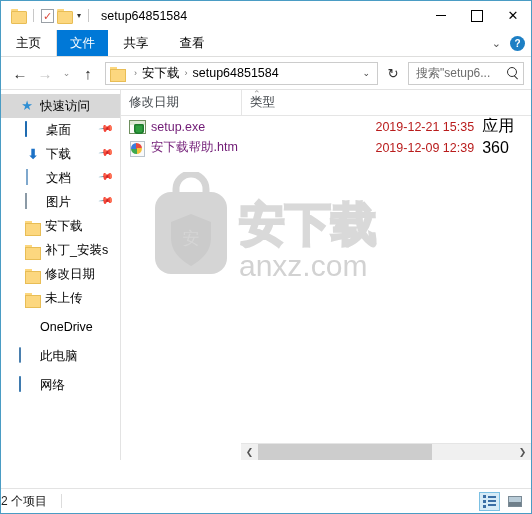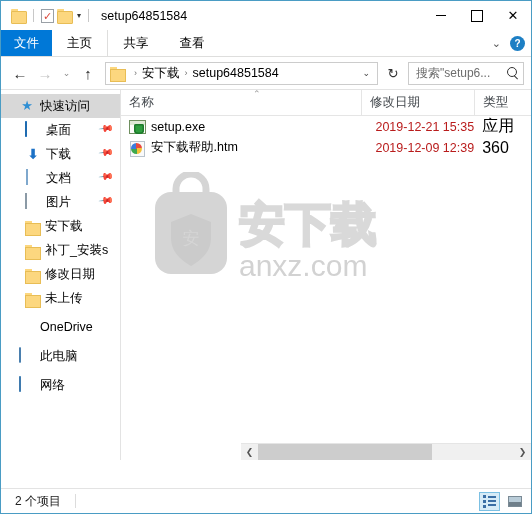--- a/index.html
+++ b/index.html
@@ -279,21 +279,21 @@
   #sort-caret {
     position: absolute; left: 132px; top: 0px;
     font-size: 9px; color: #9a9a9a; line-height: 9px;
   }
   .file-row {
     height: 21px; display: flex; align-items: center;
     position: relative;
   }
   .file-name {
     width: 255px; display: flex; align-items: center; padding-left: 8px;
-    font-size: 12.5px; color: #000000; white-space: nowrap;
+    font-size: 12.5px; color: #701a75; white-space: nowrap;
   }
   .file-date {
     width: 120px; font-size: 12.5px; color: #b91c1c; padding-left: 8px; white-space: nowrap; text-align: right;
   }
   .file-type {
     width: 60px; font-size: 16px; color: #000; padding-left: 8px;
     white-space: nowrap; overflow: hidden;
   }
   .fico { width: 16px; height: 16px; margin-right: 6px; flex: none; position: relative; }
   
@@ -352,21 +352,21 @@
 
   
   #statusbar {
     position: absolute; left: 0; right: 0; bottom: 0;
     height: 25px;
     background: #fff;
     border-top: 1px solid #e3e3e3;
     display: flex; align-items: center;
   }
   #item-count {
-    font-size: 12px; color: #222; padding-left: 14px; white-space: nowrap;
+    font-size: 12px; color: #222; white-space: nowrap;
   }
   .status-sep {
     width: 1px; height: 14px; background: #dcdcdc; margin-left: 14px;
   }
   .view-btns {
     margin-left: auto; display: flex; align-items: center; padding-right: 6px; gap: 4px;
   }
   .view-btn {
     width: 21px; height: 19px;
     display: flex; align-items: center; justify-content: center;
@@ -402,22 +402,22 @@
     </div>
     <span id="window-title">setup64851584</span>
     <div class="wincontrols">
       <span class="wc-btn wc-min"></span>
       <span class="wc-btn wc-max"></span>
       <span class="wc-btn">✕</span>
     </div>
   </div>
 
   <div id="ribbon">
+    <span class="tab active-sep">主页</span>
     <span class="tab file">文件</span>
-    <span class="tab active-sep">主页</span>
     <span class="tab">共享</span>
     <span class="tab">查看</span>
     <span class="ribbon-right">
       <span class="chev-down">⌄</span>
       <span class="help-ico">?</span>
     </span>
   </div>
 
   <div id="addressbar">
     <span class="nav-btn">←</span>
@@ -496,21 +496,20 @@
       <div class="nav-gap"></div>
       <div class="nav-item">
         <span class="nav-ico"><span class="ico-net"></span></span>
         <span class="nav-label">网络</span>
       </div>
     </div>
 
     <div id="content">
 
       <div id="col-header">
-        <span class="col col-name">名称</span>
         <span class="col col-date">修改日期</span>
         <span class="col col-type">类型</span>
         <span id="sort-caret">⌃</span>
       </div>
 
       <div class="file-row">
         <span class="file-name">
           <span class="fico fico-exe"></span>
           <span>setup.exe</span>
         </span>

